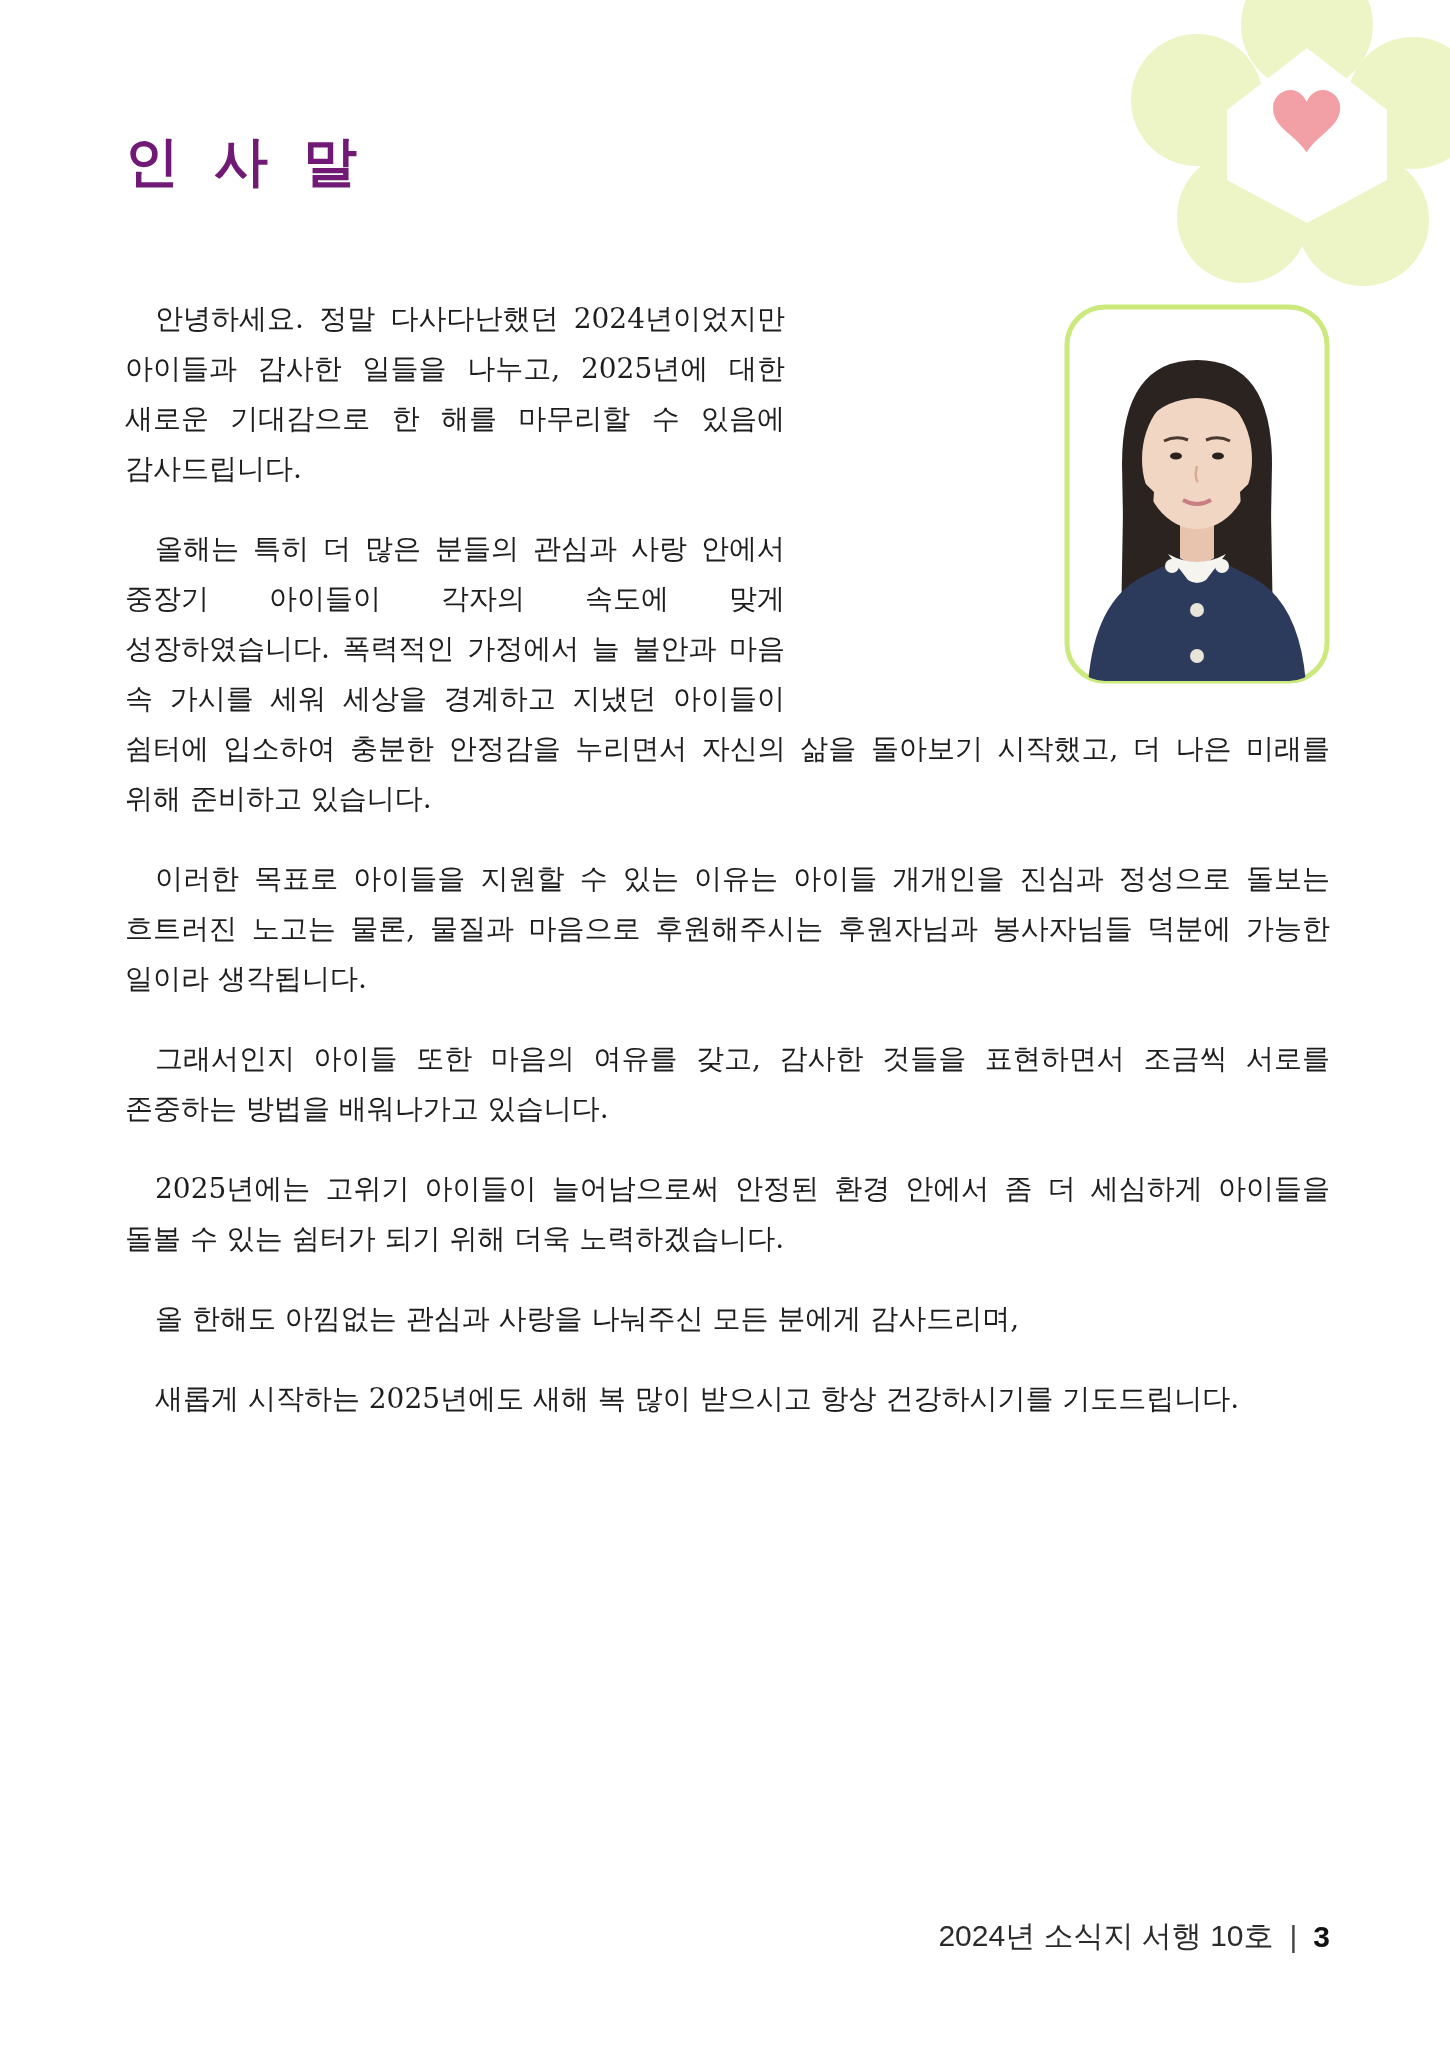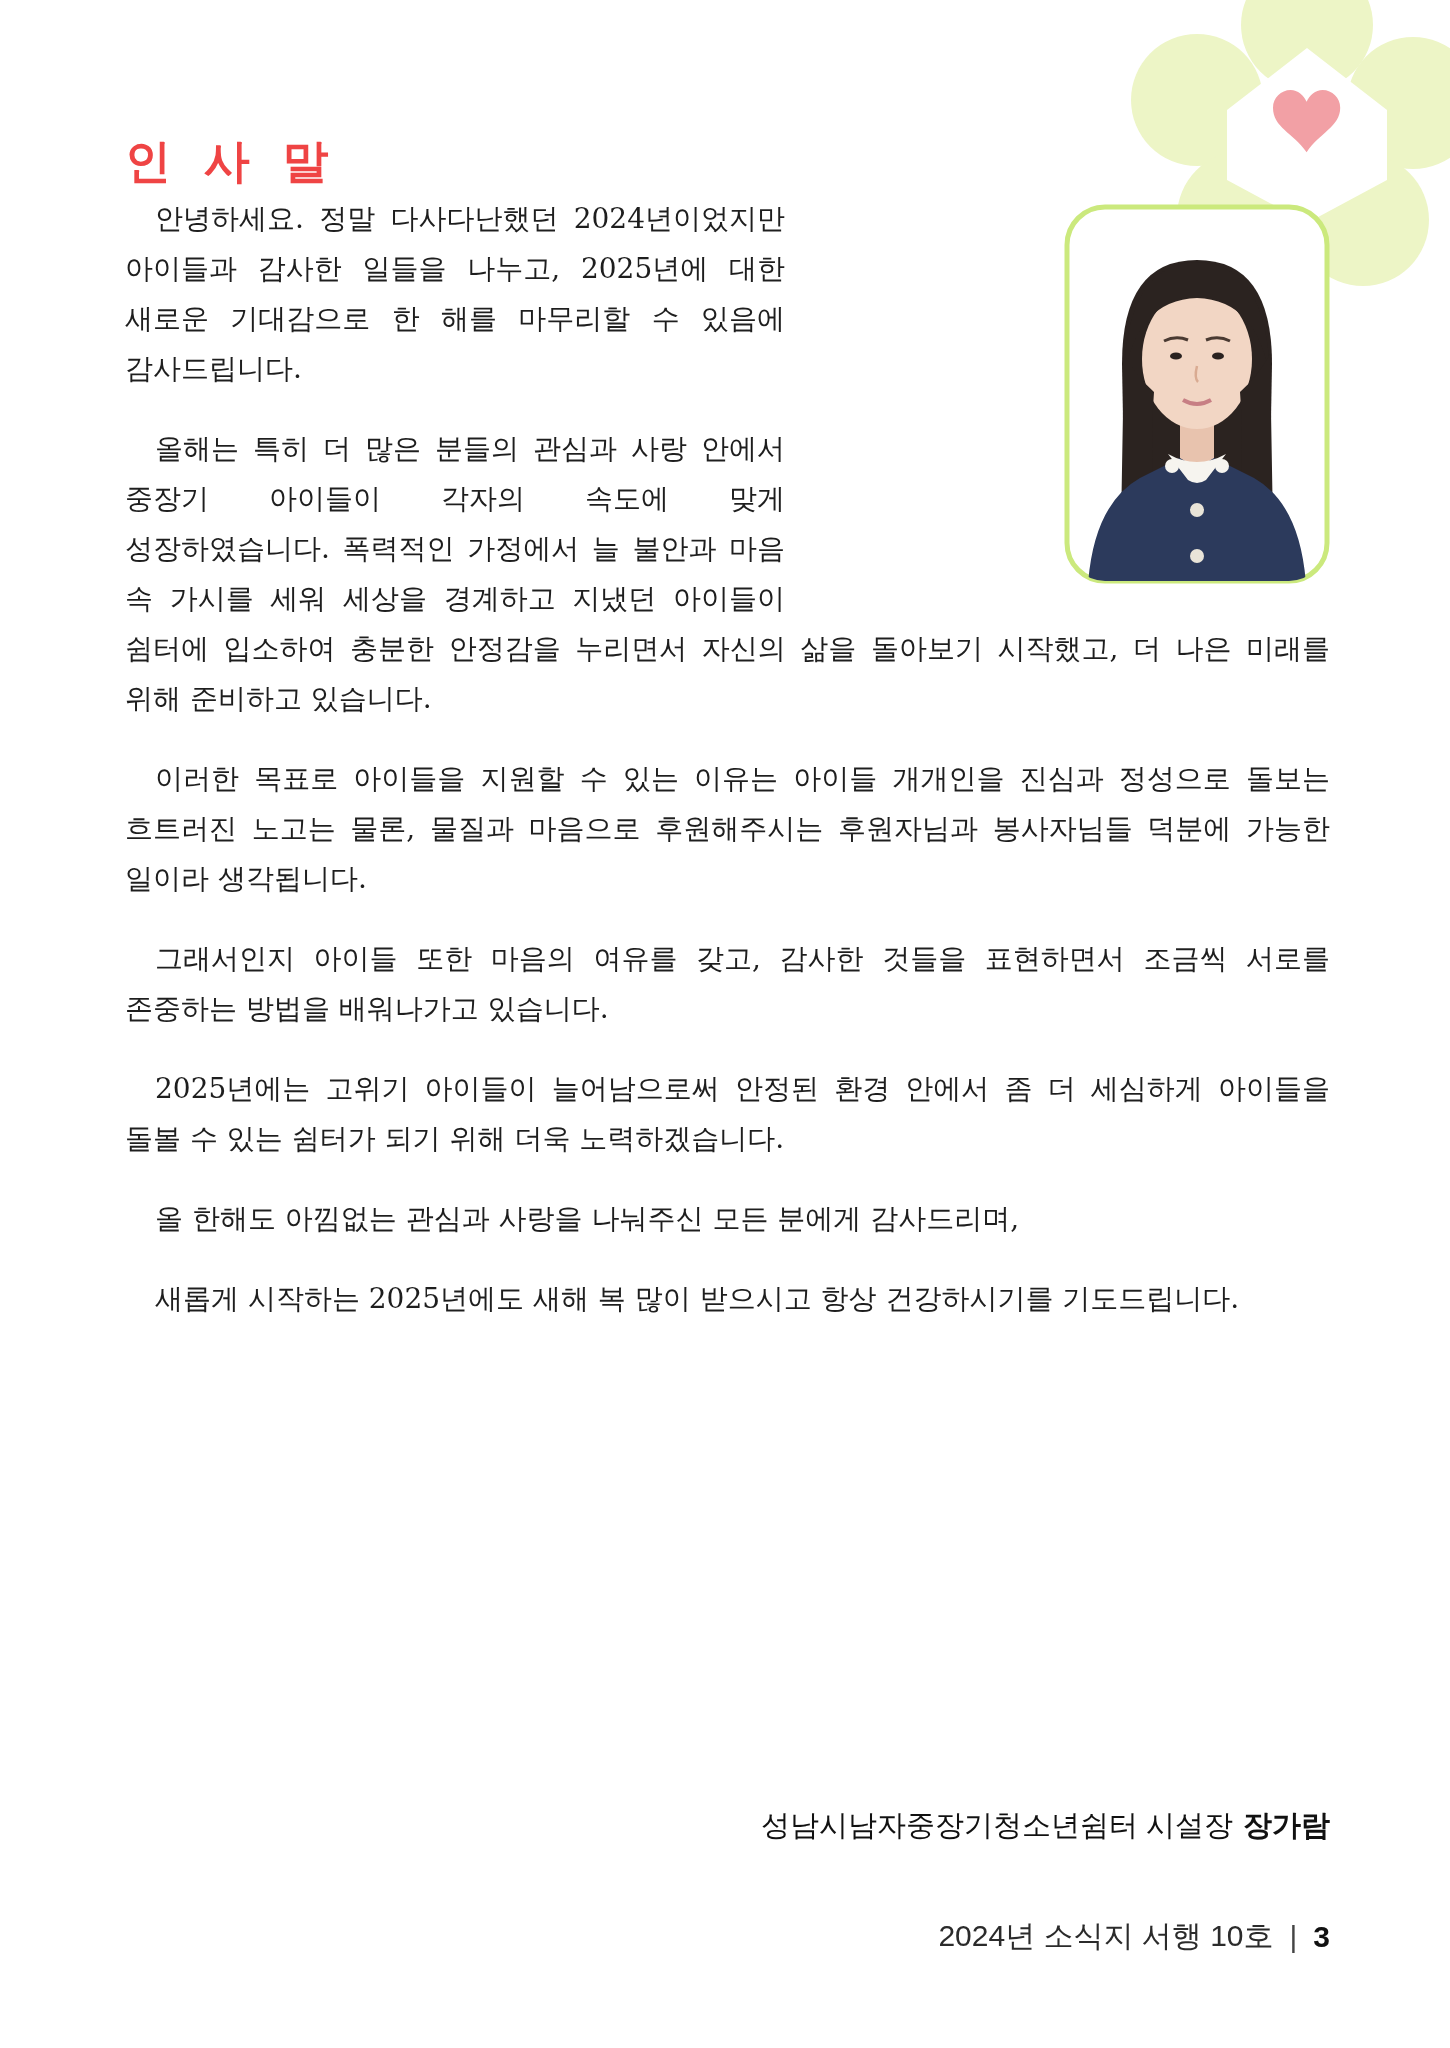--- a/index.html
+++ b/index.html
@@ -27,24 +27,25 @@
   
   .content {
     position: absolute;
     left: 125px;
     top: 128px;
     width: 1205px;
   }
   .page-title {
     font-family: "Liberation Sans", sans-serif;
     font-weight: 900;
-    font-size: 46px;
+    font-size: 54px;
     line-height: 66px;
     letter-spacing: 10px;
-    color: #ef4444;
+    color: #701a75;
+    margin-bottom: 100px;
   }
 
   .photo-float {
     float: right;
     width: 545px;
     height: 430px;
     display: flex;
     justify-content: flex-end;
     align-items: flex-start;
   }
@@ -164,23 +165,20 @@
 
     <p class="body-par">안녕하세요. 정말 다사다난했던 2024년이었지만 아이들과 감사한 일들을 나누고, 2025년에 대한 새로운 기대감으로 한 해를 마무리할 수 있음에 감사드립니다.</p>
     <p class="body-par">올해는 특히 더 많은 분들의 관심과 사랑 안에서 중장기 아이들이 각자의 속도에 맞게 성장하였습니다. 폭력적인 가정에서 늘 불안과 마음 속 가시를 세워 세상을 경계하고 지냈던 아이들이 쉼터에 입소하여 충분한 안정감을 누리면서 자신의 삶을 돌아보기 시작했고, 더 나은 미래를 위해 준비하고 있습니다.</p>
     <p class="body-par">이러한 목표로 아이들을 지원할 수 있는 이유는 아이들 개개인을 진심과 정성으로 돌보는 흐트러진 노고는 물론, 물질과 마음으로 후원해주시는 후원자님과 봉사자님들 덕분에 가능한 일이라 생각됩니다.</p>
     <p class="body-par">그래서인지 아이들 또한 마음의 여유를 갖고, 감사한 것들을 표현하면서 조금씩 서로를 존중하는 방법을 배워나가고 있습니다.</p>
     <p class="body-par">2025년에는 고위기 아이들이 늘어남으로써 안정된 환경 안에서 좀 더 세심하게 아이들을 돌볼 수 있는 쉼터가 되기 위해 더욱 노력하겠습니다.</p>
     <p class="body-par">올 한해도 아낌없는 관심과 사랑을 나눠주신 모든 분에게 감사드리며,</p>
     <p class="body-par">새롭게 시작하는 2025년에도 새해 복 많이 받으시고 항상 건강하시기를 기도드립니다.</p>
   </div>
 
-  <div class="signature">
-    <span>성남시남자중장기청소년쉼터 시설장</span><span class="sig-name">장가람</span>
-  </div>
 
   <div class="footer">
     <span>2024년 소식지 서행 10호</span>
     <span class="divider">|</span>
     <span class="page-num">3</span>
   </div>
 
 </div>
 
 </body></html>

